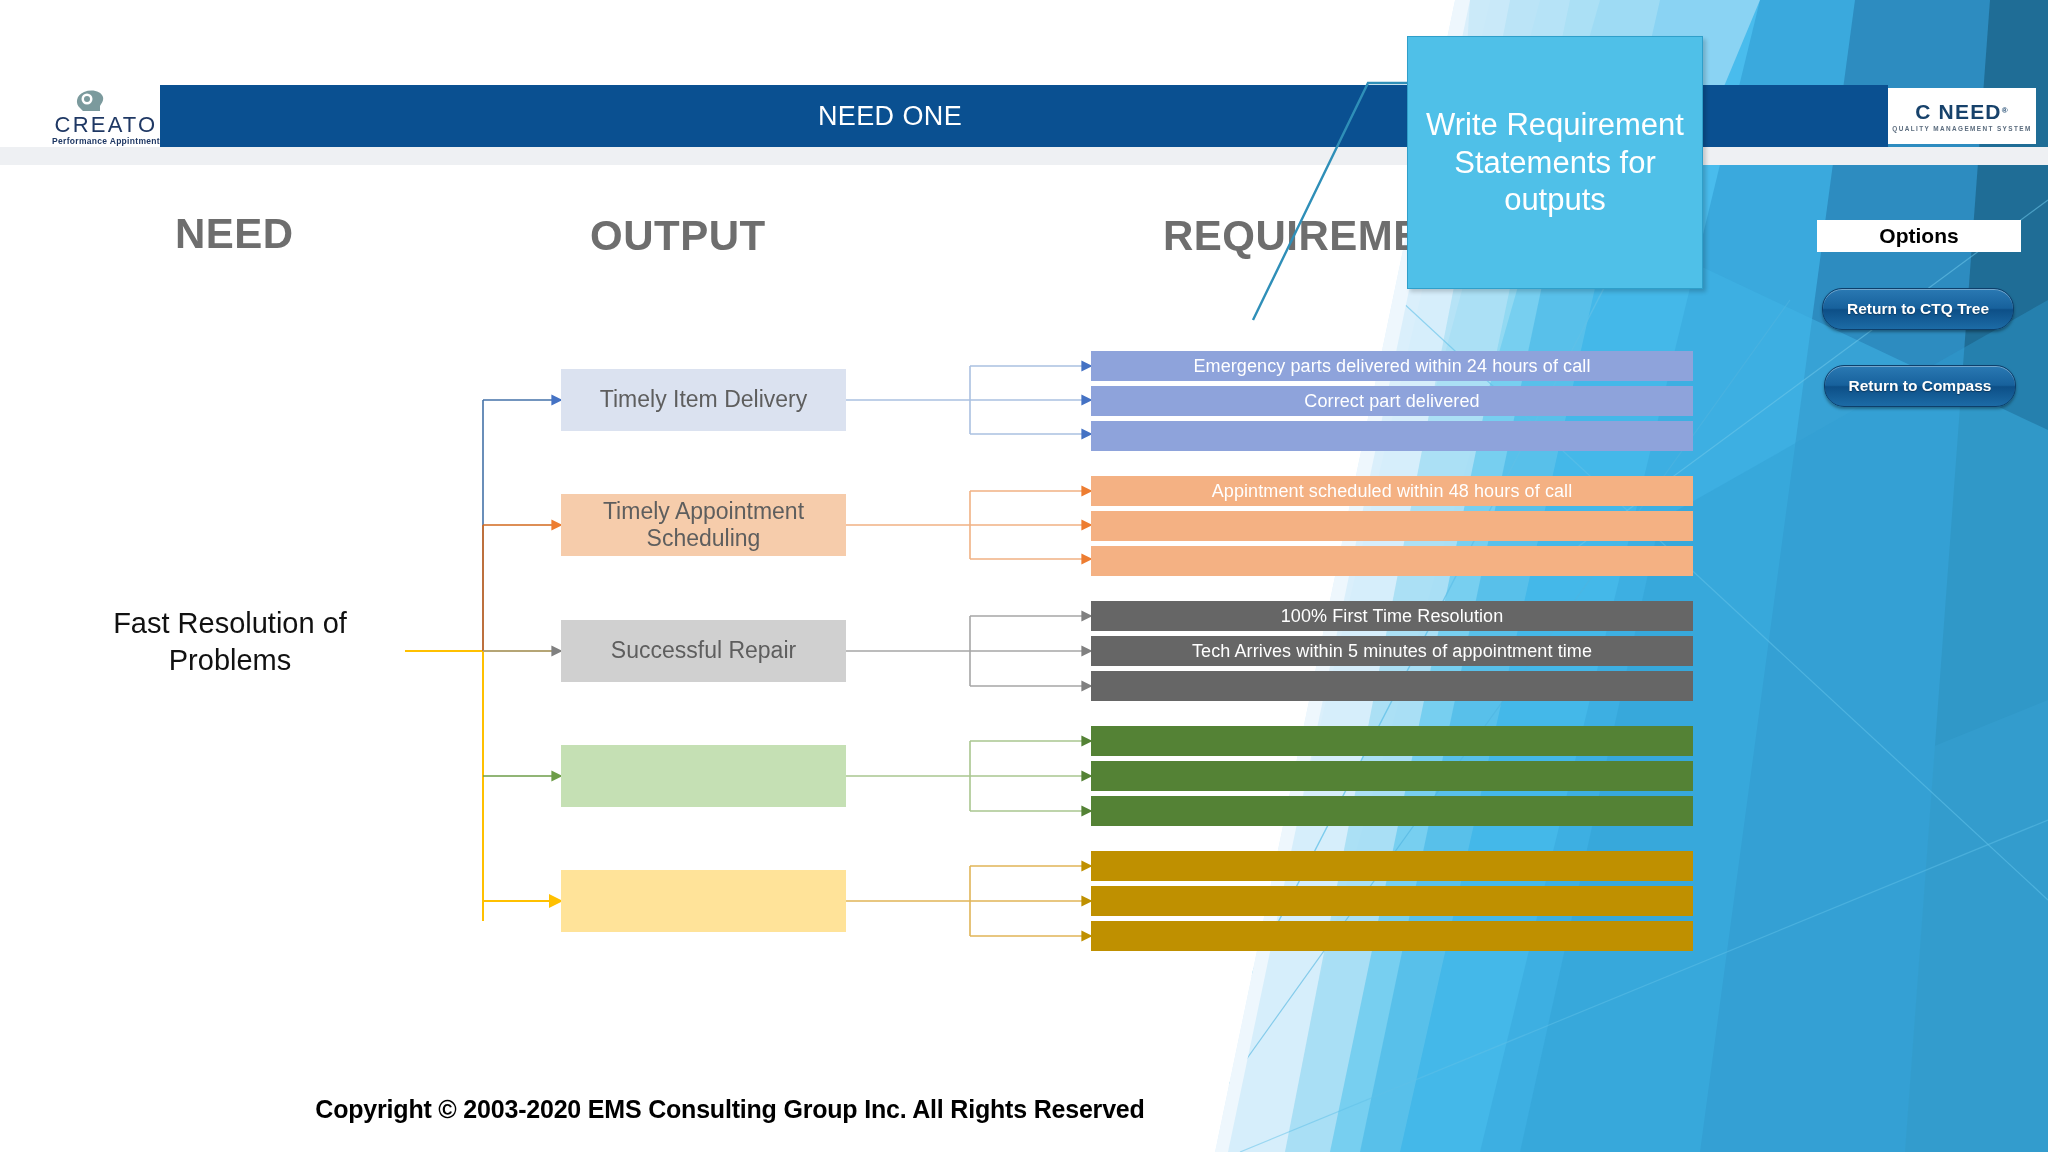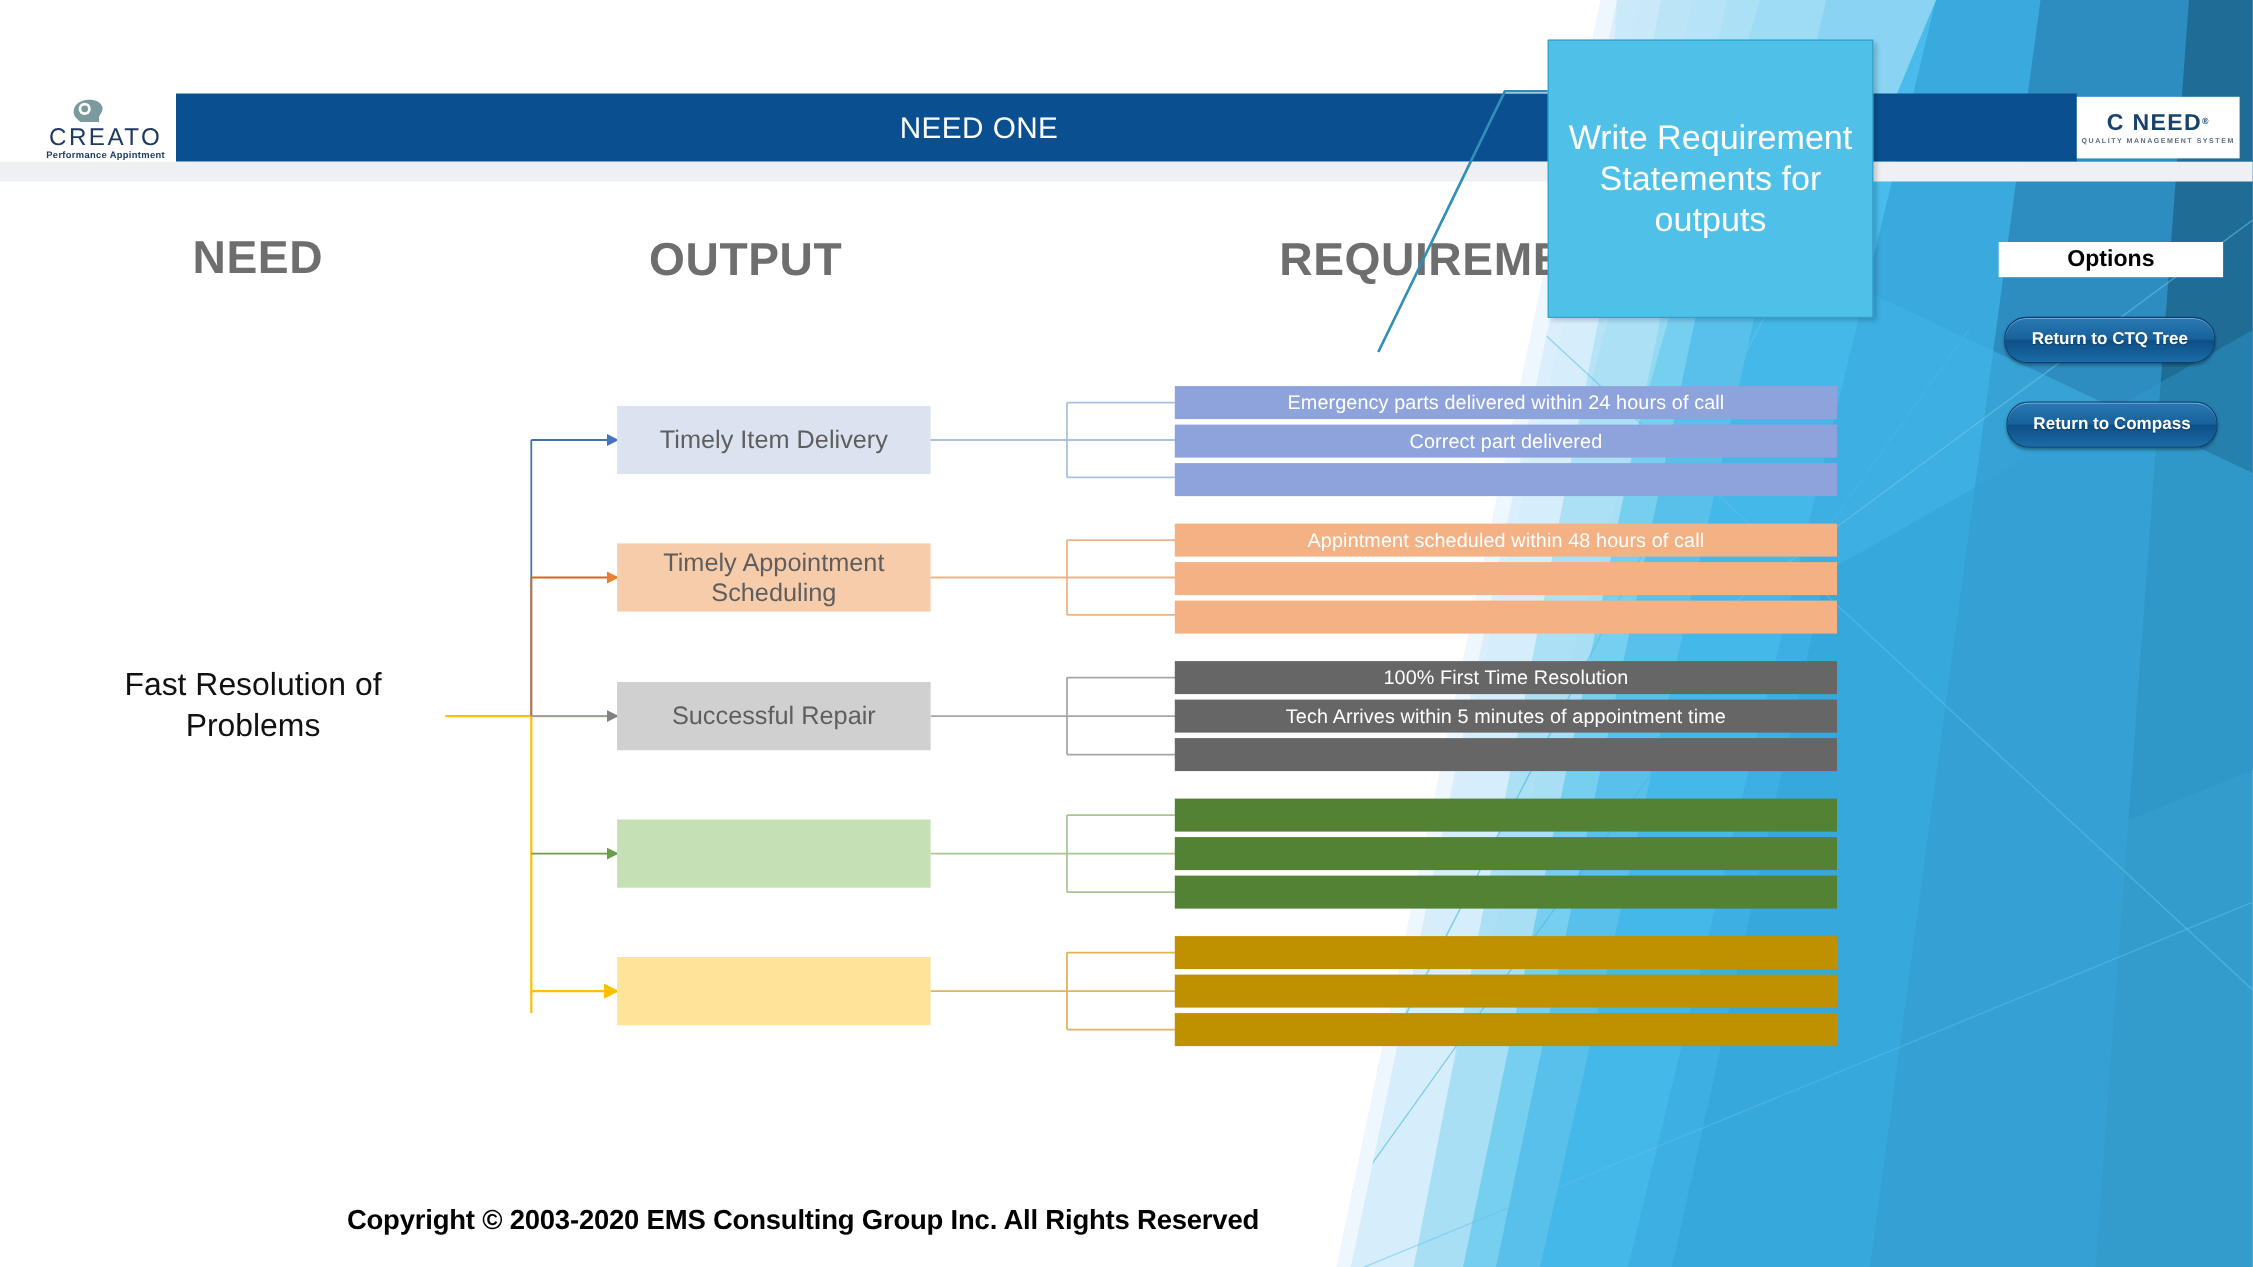--- a/index.html
+++ b/index.html
@@ -24,21 +24,21 @@
     position:absolute;left:160px;top:85px;width:1460px;height:62px;
     display:flex;align-items:center;justify-content:center;
     color:#ffffff;font-size:27px;letter-spacing:.4px;font-weight:400;
   }
   .header-underbar{
     position:absolute;left:0px;top:147px;width:2048px;height:18px;
     background:#eef0f3;
   }
 
   
-  .creato-logo{position:absolute;left:16px;top:88px;width:160px;height:62px;}
+  .creato-logo{position:absolute;left:26px;top:88px;width:160px;height:62px;}
   .creato-head{position:absolute;left:48px;top:0px;width:34px;height:26px;}
   .creato-word{
     position:absolute;left:0;top:24px;width:160px;text-align:center;
     color:#1f3864;font-size:22px;letter-spacing:2.2px;font-weight:400;
     font-family:"Liberation Sans",sans-serif;
   }
   .creato-sub{
     position:absolute;left:0;top:48px;width:160px;text-align:center;
     color:#1f3864;font-size:8.5px;letter-spacing:.3px;font-weight:bold;
   }
@@ -76,21 +76,21 @@
 
   
   .out-box{
     position:absolute;left:561px;width:285px;height:62px;
     display:flex;align-items:center;justify-content:center;text-align:center;
     color:#5e5e5e;font-size:23px;line-height:1.18;padding:0 16px;box-sizing:border-box;
   }
 
   
   .req-bar{
-    position:absolute;left:1068px;width:602px;height:30px;
+    position:absolute;left:1091px;width:602px;height:30px;
     display:flex;align-items:center;justify-content:center;
     color:#ffffff;font-size:18px;letter-spacing:.1px;
   }
 
   
   .callout{
     position:absolute;left:1407px;top:36px;width:296px;height:253px;
     background:#4fc0e8;border:1px solid #2f9fca;
     box-shadow:3px 3px 4px rgba(0,0,0,.18);
     display:flex;align-items:center;justify-content:center;text-align:center;

